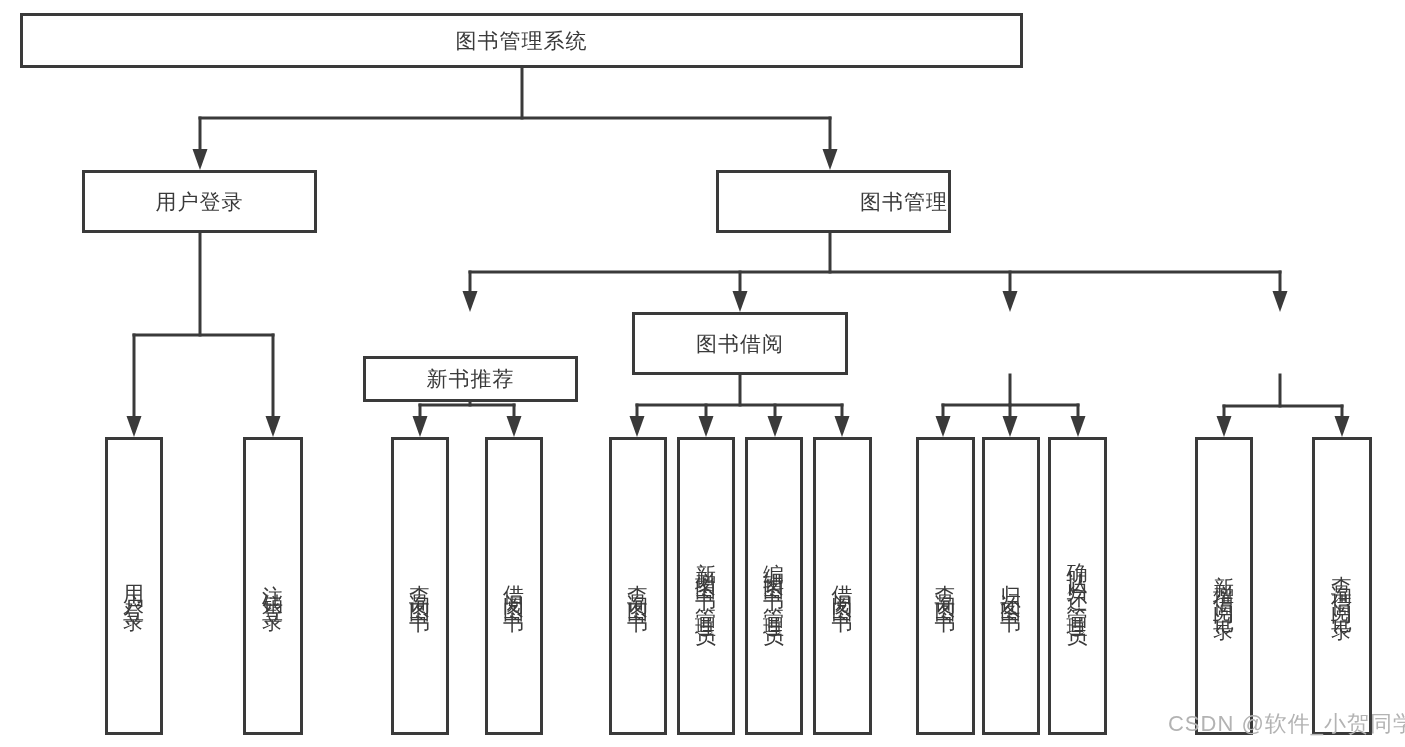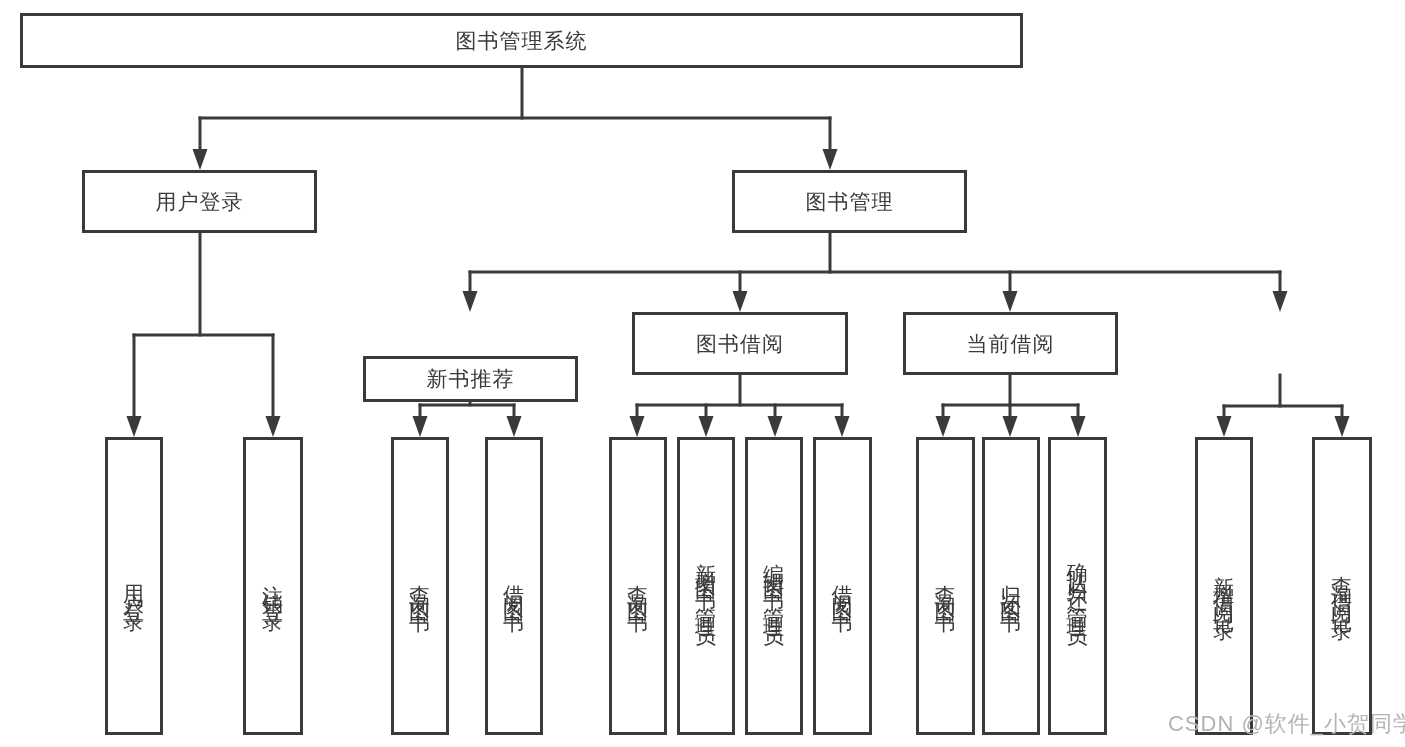--- a/index.html
+++ b/index.html
@@ -133,33 +133,30 @@
       <polygon points="1334.5,416 1349.5,416 1342,437" class="ah"></polygon>
     </svg>
 
   <div class="hbox" style="left:20px;top:13px;width:1003px;height:55px;">
     <span>图书管理系统</span>
   </div>
 
   <div class="hbox" style="left:82px;top:170px;width:235px;height:63px;">
     <span>用户登录</span>
   </div>
-  <div class="hbox" style="left:732px;top:170px;width:235px;height:63px;">
+  <div class="hbox" style="left:716px;top:170px;width:235px;height:63px;justify-content:flex-end;">
     <span>图书管理</span>
   </div>
 
   <div class="hbox" style="left:363px;top:312px;width:215px;height:46px;margin-top:44px;">
     <span>新书推荐</span>
   </div>
   <div class="hbox" style="left:632px;top:312px;width:216px;height:63px;">
     <span>图书借阅</span>
   </div>
-  <div class="hbox" style="left:903px;top:312px;width:215px;height:63px;">
-    <span>当前借阅</span>
-  </div>
 
   <div class="vbox" style="left:105px;top:437px;width:58px;height:298px;">
     <span>用户登录</span>
   </div>
   <div class="vbox" style="left:243px;top:437px;width:60px;height:298px;">
     <span>注销登录</span>
   </div>
 
   <div class="vbox" style="left:391px;top:437px;width:58px;height:298px;">
     <span>查询图书</span>

